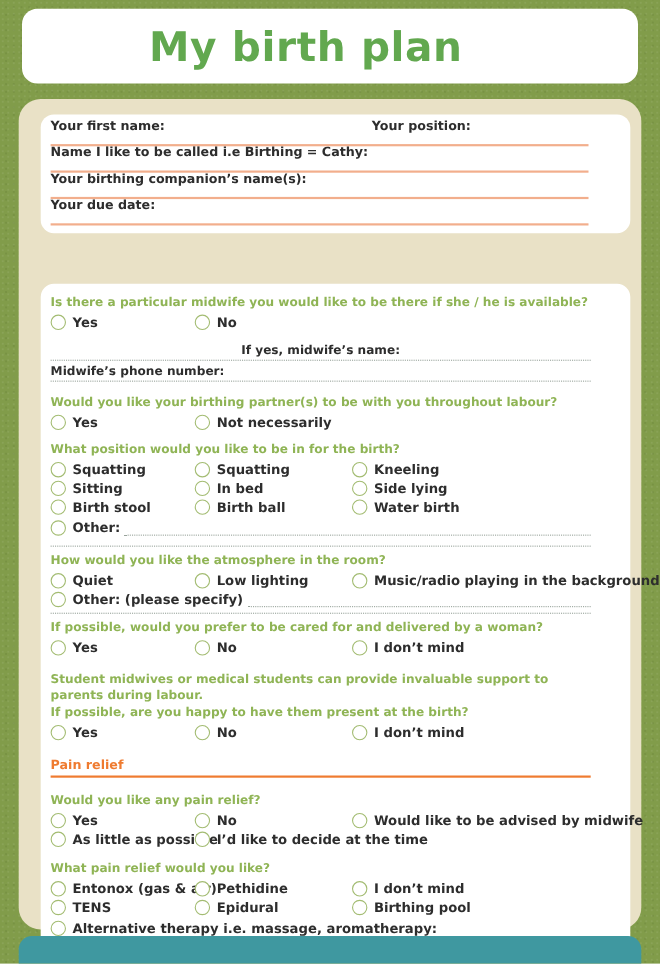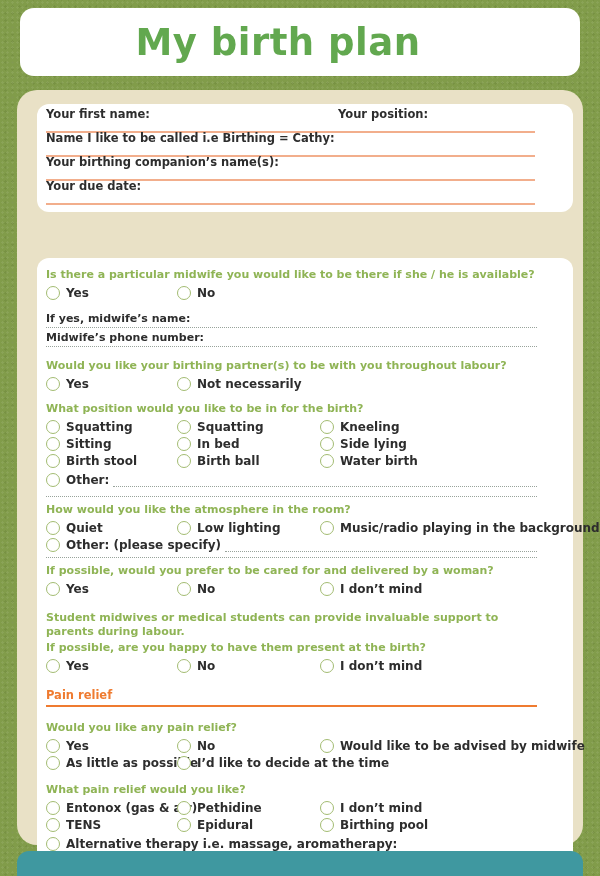--- a/index.html
+++ b/index.html
@@ -56,21 +56,21 @@
   .otherrow{display:flex;align-items:center;height:17px;}
   .fill-dot{flex:1;border-bottom:1.5px dotted #98a39b;height:13px;margin-left:4px;}
   .dotsep{border-bottom:1.5px dotted #98a39b;height:0;}
   .bottomline{border-bottom:1.5px dotted #98a39b;padding-bottom:3px;height:20px;box-sizing:content-box;}
   .pain-title{color:#ef7b30;font-weight:bold;font-size:11.5px;margin:0;}
   .pain-rule{border:none;border-top:2px solid #ef7b30;margin:3px 0 0 0;}
   .teal-bar{
     position:absolute;left:17px;top:851px;width:566px;height:36px;
     background:#3f98a0;border-radius:12px;
   }
-  .mt2{margin-top:2px;}.mt4{margin-top:4px;}.mt6{margin-top:6px;}.mt8{margin-top:8px;}
+  .mt2{margin-top:2px;}.mt4{margin-top:4px;}.mt6{margin-top:6px;}.mt8{margin-top:8px;justify-content:center;}
   .mt10{margin-top:10px;}.mt12{margin-top:12px;}.mt14{margin-top:14px;}.mt16{margin-top:16px;}
 </style>
 </head>
 <body>
 
 <div class="header-card">
   <h1 class="page-title">My birth plan</h1>
 </div>
 
 <div class="cream-card">

